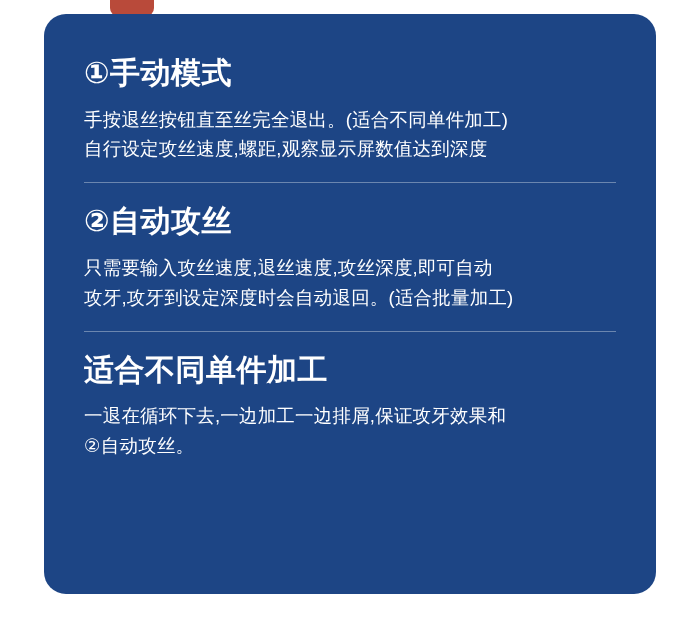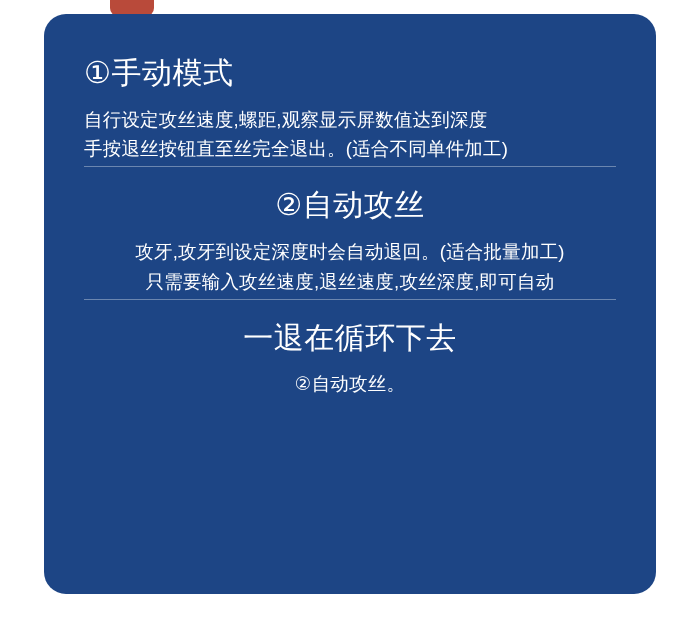--- a/index.html
+++ b/index.html
@@ -37,36 +37,35 @@
     background: #1d4585;
     border-radius: 22px;
     box-sizing: border-box;
     padding: 42px 40px 30px 40px;
     color: #ffffff;
   }
   .section {
     position: relative;
   }
   .section + .section {
-    margin-top: 2px;
+    margin-top: 18px;
     padding-top: 22px;
-    text-align: center;
   }
   .section + .section::before {
     content: "";
     position: absolute;
     left: 0;
     right: 0;
     top: 0;
     height: 1px;
     background: rgba(255,255,255,0.35);
   }
   .sec-title {
     font-size: 30px;
-    font-weight: normal;
+    font-weight: bold;
     letter-spacing: 0.5px;
     line-height: 1.15;
     margin: 0 0 14px 0;
     white-space: nowrap;
   }
   .sec-body {
     font-size: 18.5px;
     line-height: 1.62;
     font-weight: normal;
     letter-spacing: 0.2px;
@@ -81,34 +80,35 @@
 
 <div class="page">
 
   <div class="top-accent"></div>
 
   <div class="card">
 
     <div class="section">
       <h2 class="sec-title">①手动模式</h2>
       <div class="sec-body">
+        <div>手按退丝按钮直至丝完全退出。(适合不同单件加工)</div>
         <div>自行设定攻丝速度,螺距,观察显示屏数值达到深度</div>
-        <div>手按退丝按钮直至丝完全退出。(适合不同单件加工)</div>
       </div>
     </div>
 
     <div class="section">
       <h2 class="sec-title">②自动攻丝</h2>
       <div class="sec-body">
+        <div>只需要输入攻丝速度,退丝速度,攻丝深度,即可自动</div>
         <div>攻牙,攻牙到设定深度时会自动退回。(适合批量加工)</div>
-        <div>只需要输入攻丝速度,退丝速度,攻丝深度,即可自动</div>
       </div>
     </div>
 
     <div class="section">
-      <h2 class="sec-title">一退在循环下去</h2>
+      <h2 class="sec-title">适合不同单件加工</h2>
       <div class="sec-body">
+        <div>一退在循环下去,一边加工一边排屑,保证攻牙效果和</div>
         <div>②自动攻丝。</div>
       </div>
     </div>
 
   </div>
 </div>
 
 </body></html>

